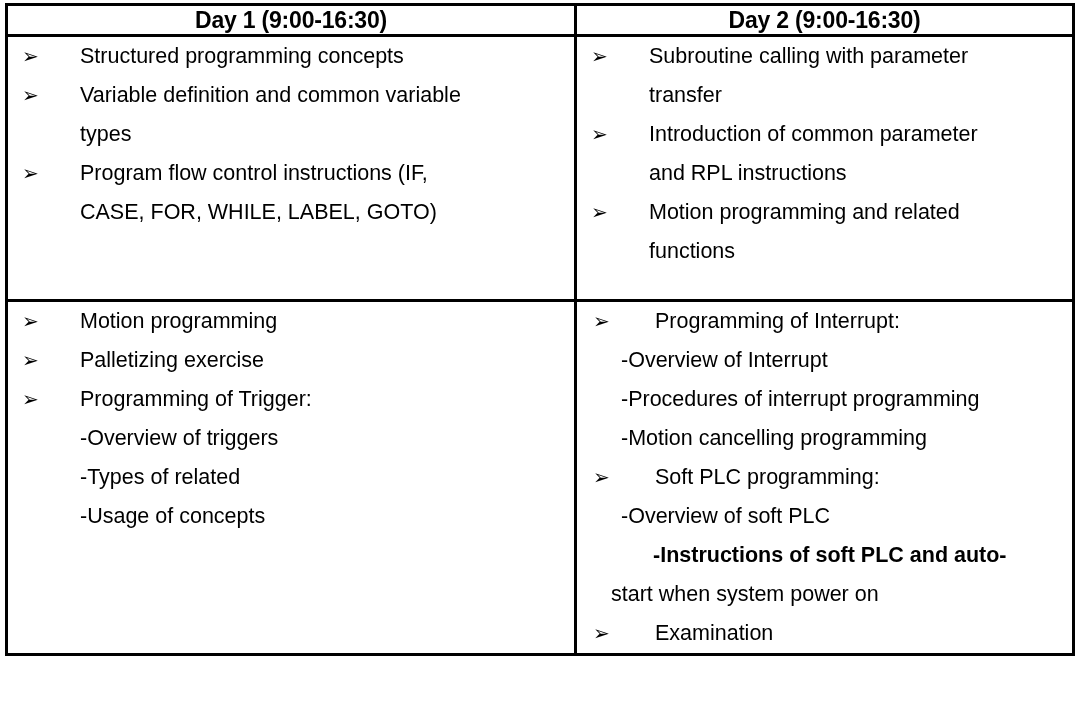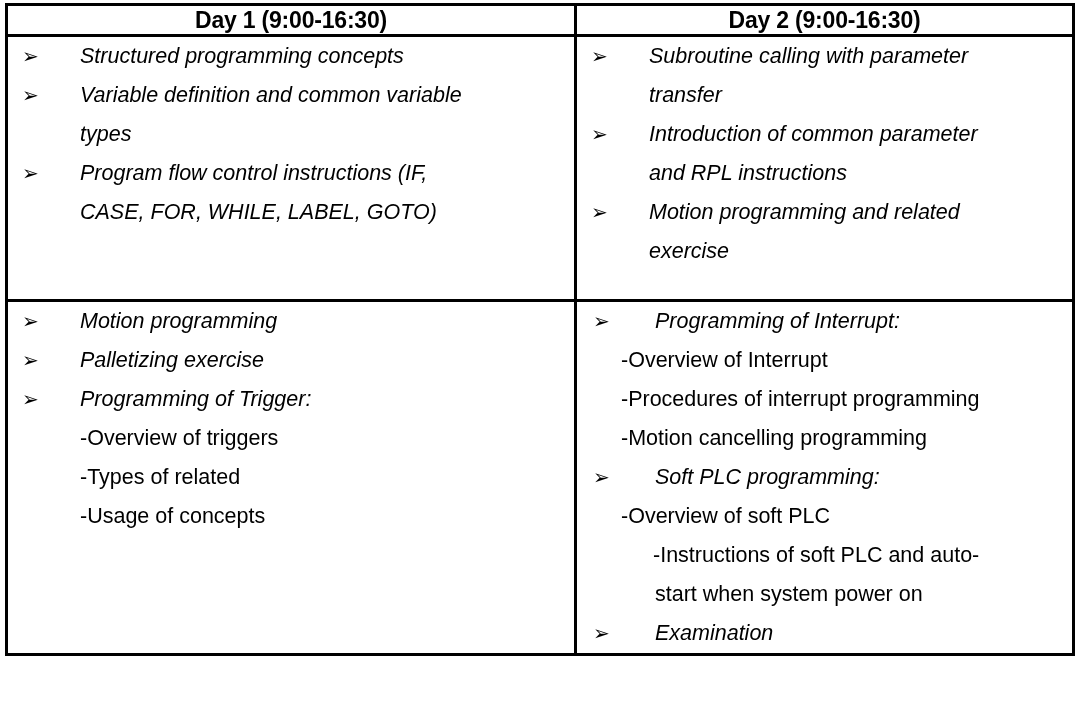--- a/index.html
+++ b/index.html
@@ -86,36 +86,35 @@
     width: 22px;
     font-size: 20px;
     line-height: 39px;
     text-align: left;
   }
   .col-day4 li.item > .bullet { left: 16px; }
 
   
   li.item .cont {
     display: block;
-    font-style: italic;
   }
 
   
   .subline {
     display: block;
     font-size: 21.5px;
     line-height: 39px;
     padding-left: 72px;
     white-space: nowrap;
   }
   .col-day4 .subline { padding-left: 44px; }
-  .subline.deep { padding-left: 70px; }
+  .subline.deep { padding-left: 70px; font-weight: bold; }
   .col-day4 .subline.deep { padding-left: 76px; }
   .subline.nodash { padding-left: 72px; }
-  .col-day4 .subline.nodash { padding-left: 78px; }
+  .col-day4 .subline.nodash { padding-left: 34px; }
 </style>
 </head>
 <body>
 
 <div class="page">
   <table class="schedule">
     <colgroup>
       <col class="col-left">
       <col class="col-right">
     </colgroup>
@@ -155,21 +154,21 @@
               <span class="cont">transfer</span>
             </li>
             <li class="item">
               <span class="bullet">➢</span>
               <span class="cont">Introduction of common parameter</span>
               <span class="cont">and RPL instructions</span>
             </li>
             <li class="item">
               <span class="bullet">➢</span>
               <span class="cont">Motion programming and related</span>
-              <span class="cont">exercise</span>
+              <span class="cont">functions</span>
             </li>
           </ul>
         </td>
       </tr>
 
 
       <tr>
 
         <td class="content-cell cell-r2-left col-day3">
           <ul class="items">

